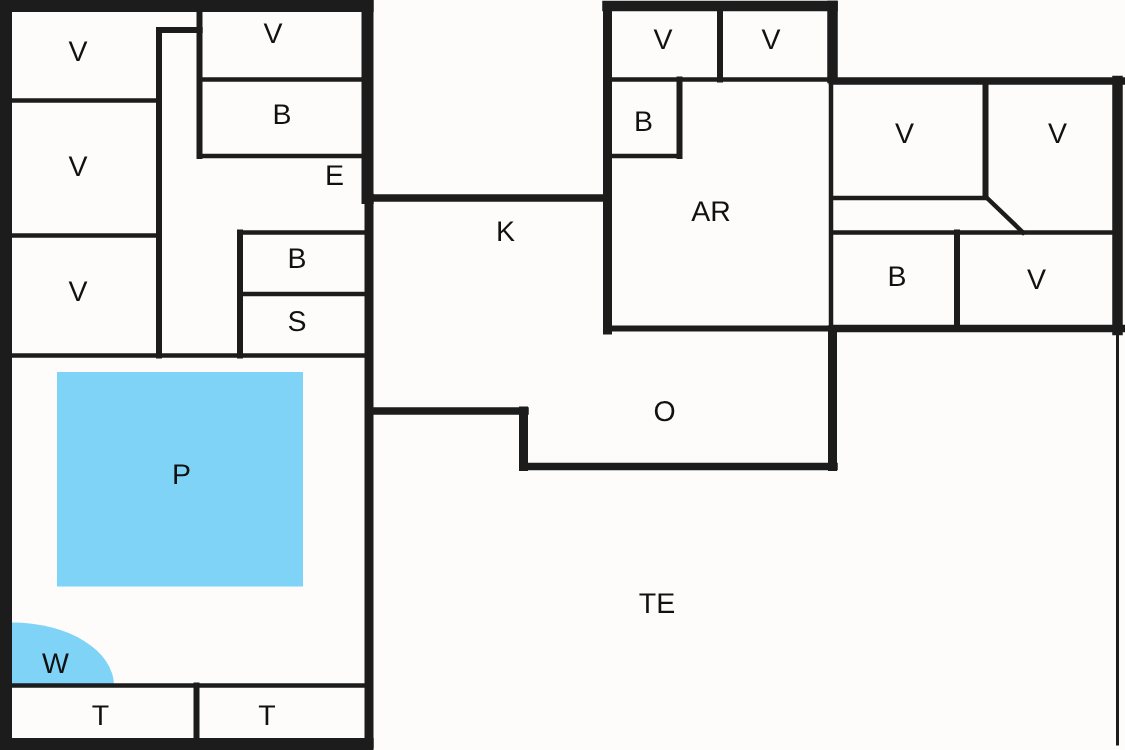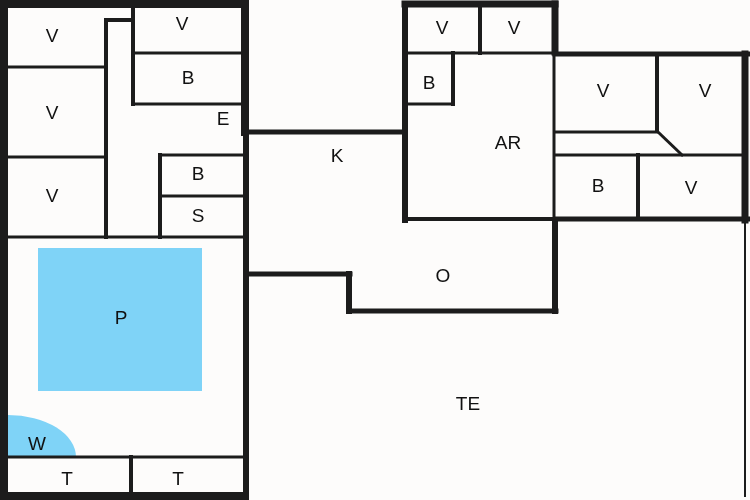--- a/index.html
+++ b/index.html
@@ -86,20 +86,20 @@
   <span class="label" style="left:198px;top:173px">B</span>
   <span class="label" style="left:198px;top:215px">S</span>
   <span class="label" style="left:121px;top:317px">P</span>
   <span class="label" style="left:37px;top:443px">W</span>
   <span class="label" style="left:67px;top:478px">T</span>
   <span class="label" style="left:178px;top:478px">T</span>
   <span class="label" style="left:337px;top:155px">K</span>
   <span class="label" style="left:442px;top:27px">V</span>
   <span class="label" style="left:514px;top:27px">V</span>
   <span class="label" style="left:429px;top:82px">B</span>
-  <span class="label" style="left:508px;top:142px">AR</span>
+  <span class="label" style="left:474px;top:142px">AR</span>
   <span class="label" style="left:603px;top:90px">V</span>
   <span class="label" style="left:705px;top:90px">V</span>
   <span class="label" style="left:598px;top:185px">B</span>
   <span class="label" style="left:691px;top:187px">V</span>
   <span class="label" style="left:443px;top:275px">O</span>
-  <span class="label" style="left:468px;top:403px">TE</span>
+  <span class="label" style="left:438px;top:403px">TE</span>
 </div>
 
 </body></html>

